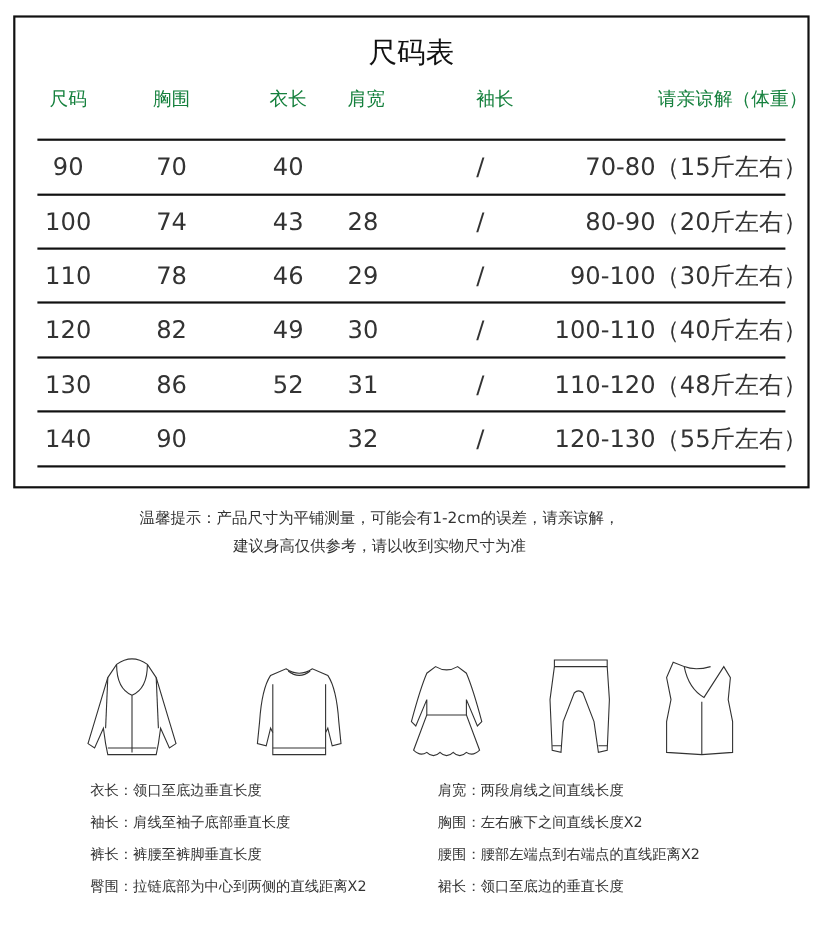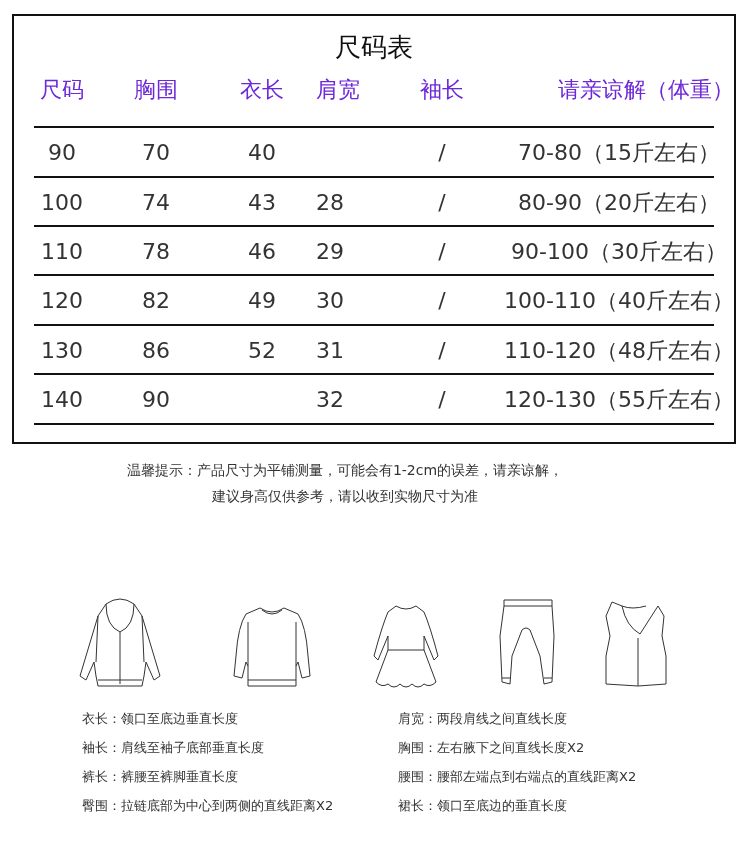--- a/index.html
+++ b/index.html
@@ -5,27 +5,27 @@
   html, body { margin:0; padding:0; background:#fff; }
   body { width:750px; height:864px; position:relative; overflow:hidden;
          font-family: "DejaVu Sans", "Liberation Sans", sans-serif; color:#222; }
   .box { position:absolute; left:12px; top:14px; width:724px; height:430px;
          border:2px solid #111; box-sizing:border-box;padding-left:48px; }
   .title { position:absolute; left:0; right:0; top:14px; text-align:center;
            font-size:26px; color:#111; }
   .row { position:absolute; left:20px; width:680px; height:49px; }
   .row.header { top:56px; height:36px; }
   .cell { position:absolute; top:0; line-height:49px; font-size:22px; color:#333; white-space:nowrap; }
-  .row.header .cell { line-height:36px; font-size:22px; color:#6d28d9; }
+  .row.header .cell { line-height:36px; font-size:17px; color:#15803d; }
   .c0 { left:0; width:56px; text-align:center; }
   .c1 { left:94px; width:56px; text-align:center; }
   .c2 { left:188px; width:56px; text-align:center;margin-left:12px; }
   .c3 { left:282px; width:56px; text-align:left; }
-  .c4 { left:380px; width:56px; text-align:center; }
-  .c5 { left:470px; width:230px; text-align:center; }
+  .c4 { left:399px; width:56px; }
+  .c5 { left:470px; width:230px; text-align:right; }
   .row.header .c5 { left:460px; width:240px; text-align:right; }
   .hline { position:absolute; left:20px; width:680px; height:2px; background:#111; }
   .note { position:absolute; left:0; width:690px; text-align:center; font-size:14px; color:#333; }
   .icons { position:absolute; top:596px; left:0; width:750px; height:96px; }
   .icon { position:absolute; top:0; }
   .legend { position:absolute; font-size:13px; color:#333; white-space:nowrap; }
 </style>
 </head>
 <body>
 

